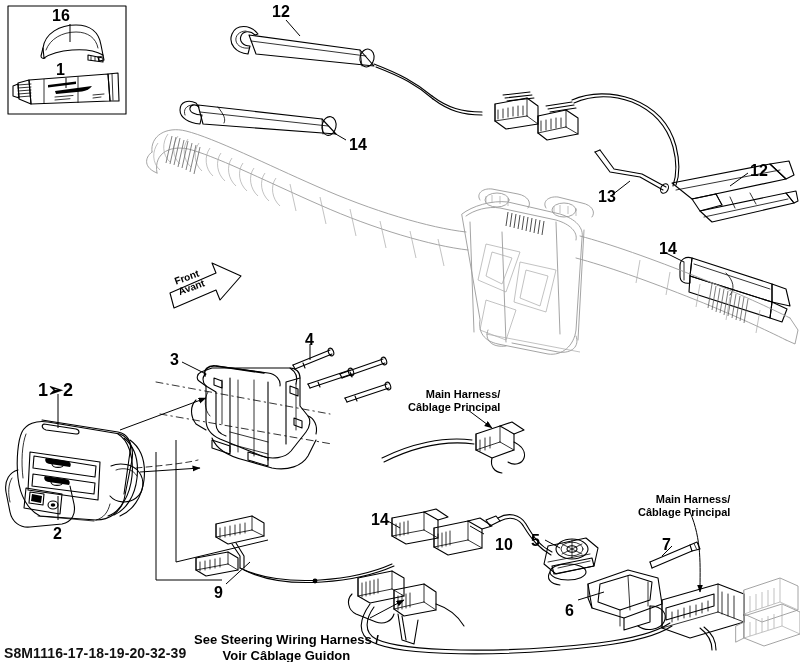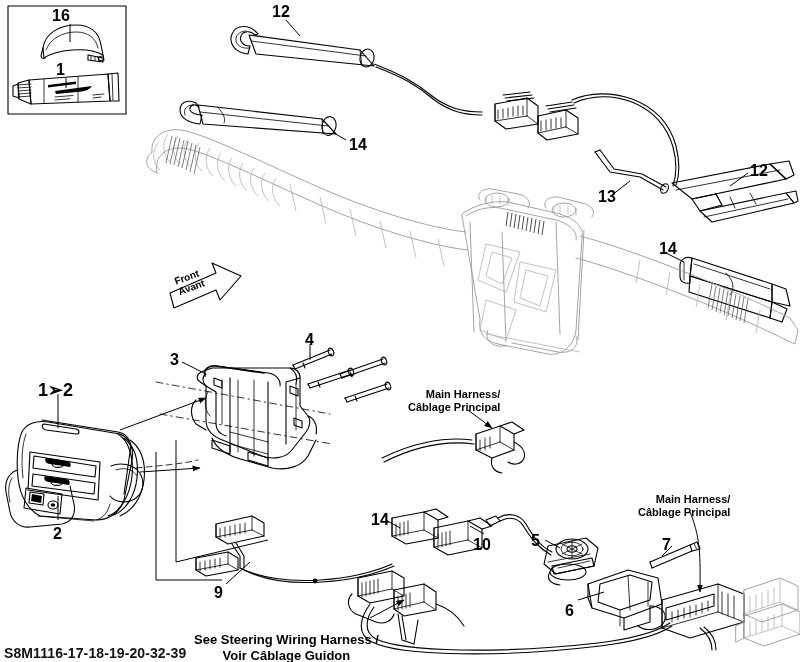--- a/index.html
+++ b/index.html
@@ -492,21 +492,21 @@
   <div class="callout num big" style="left:272px; top:4px;">12</div>
   <div class="callout num big" style="left:349px; top:137px;">14</div>
   <div class="callout num big" style="left:750px; top:163px;">12</div>
   <div class="callout num big" style="left:598px; top:189px;text-align:right;">13</div>
   <div class="callout num big" style="left:659px; top:241px;">14</div>
   <div class="callout num big" style="left:305px; top:332px;">4</div>
   <div class="callout num big" style="left:170px; top:352px;">3</div>
   <div class="callout num big" style="left:38px;  top:381px; font-size:18px;">1➢2</div>
   <div class="callout num big" style="left:53px;  top:526px;">2</div>
   <div class="callout num big" style="left:371px; top:512px;">14</div>
-  <div class="callout num big" style="left:473px; top:537px;">10</div>
+  <div class="callout num big" style="left:484px; top:537px;padding-left:11px;">10</div>
   <div class="callout num big" style="left:531px; top:533px;">5</div>
   <div class="callout num big" style="left:662px; top:537px;">7</div>
   <div class="callout num big" style="left:214px; top:585px;">9</div>
   <div class="callout num big" style="left:565px; top:603px;">6</div>
 
   <div class="callout harness" style="left:408px; top:388px;">Main Harness/
 Câblage Principal</div>
   <div class="callout harness" style="left:638px; top:493px;">Main Harness/
 Câblage Principal</div>
   <div class="callout steer" style="left:194px; top:620px;">See Steering Wiring Harness /

